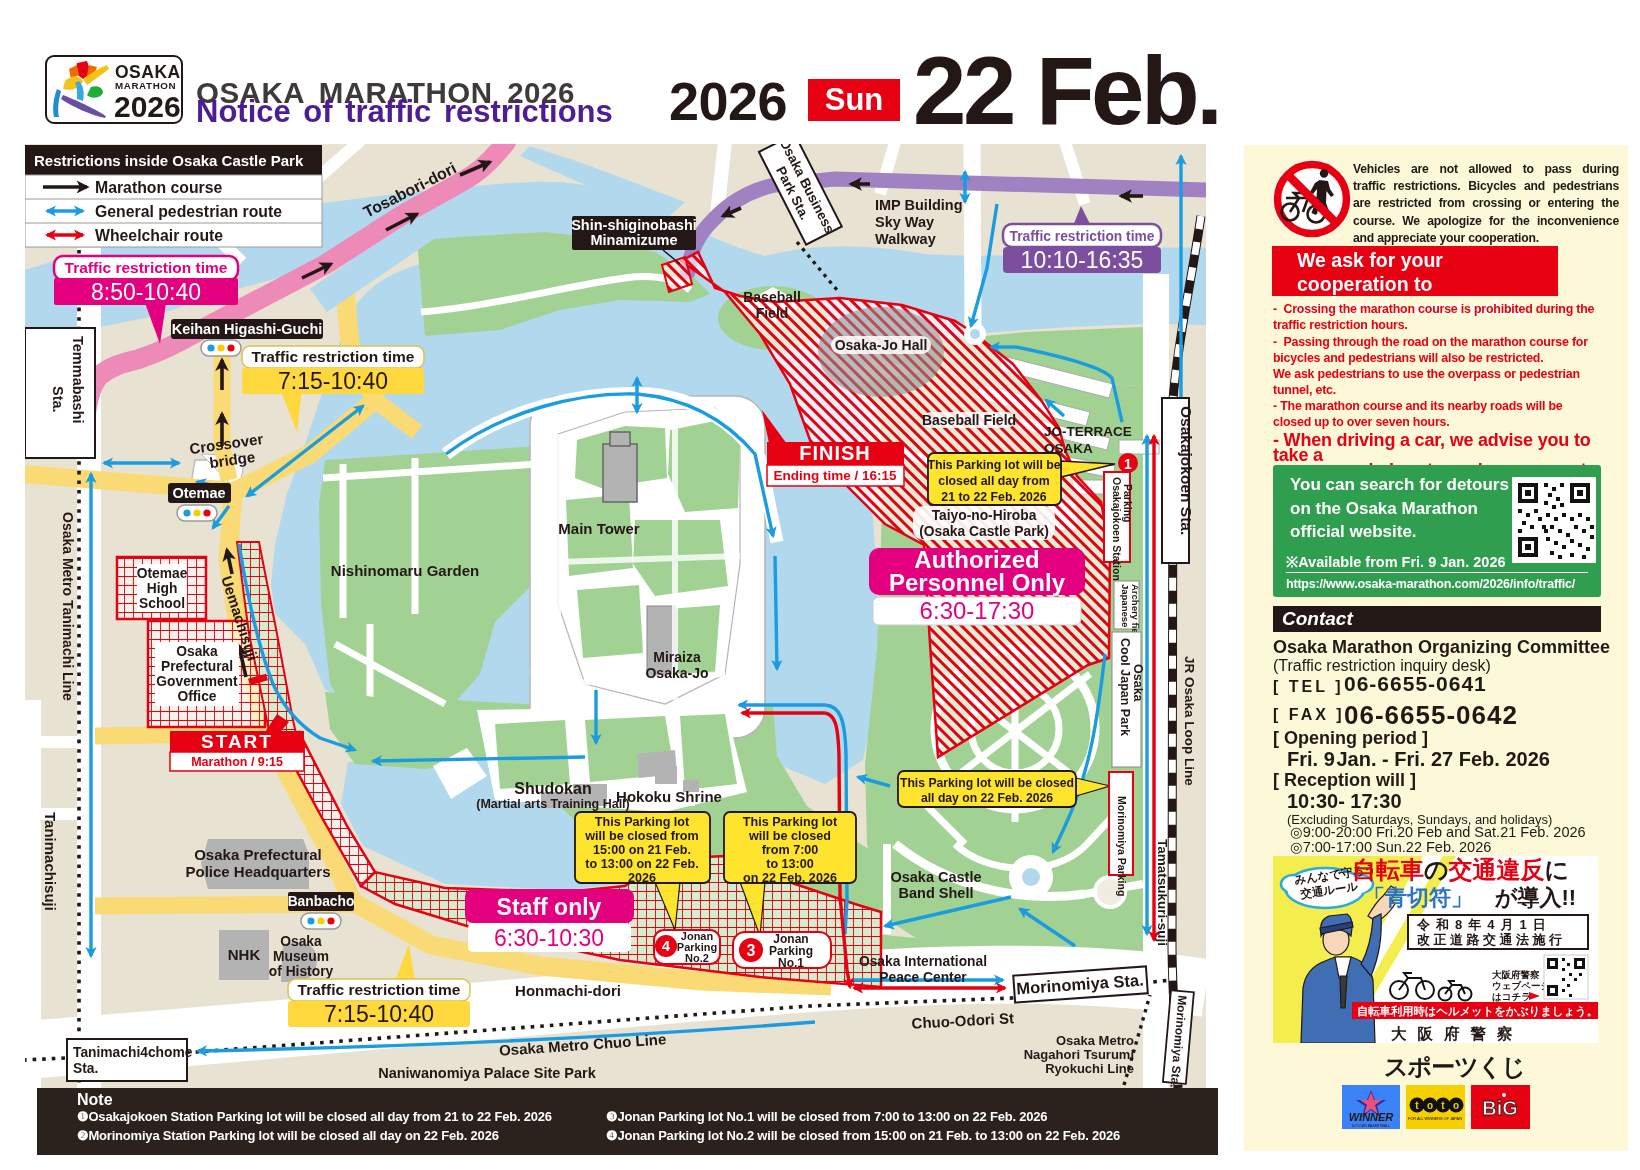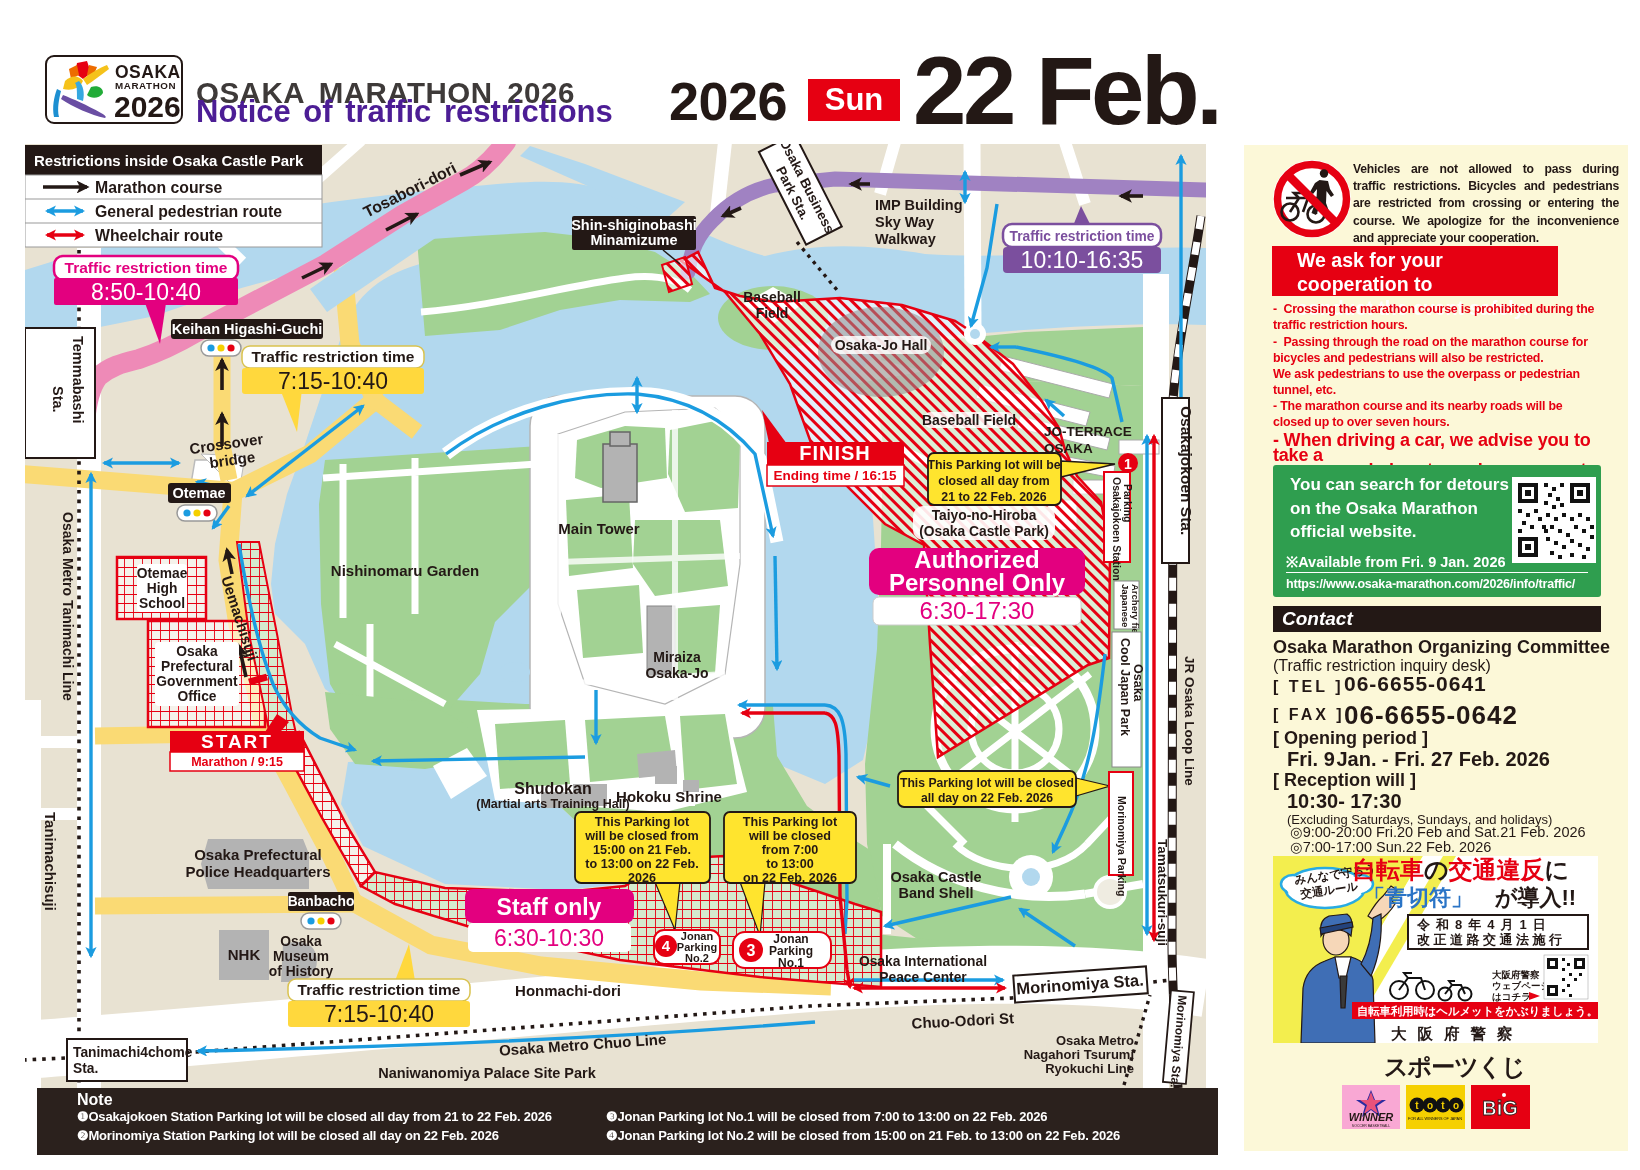--- a/index.html
+++ b/index.html
@@ -829,21 +829,21 @@
 
 <rect x="79" y="146" width="246" height="17" fill="#e60012"></rect>
 <text x="84" y="158.5" font-size="11.3" font-weight="bold" fill="#fff">自転車利用時はヘルメットをかぶりましょう。</text>
 
 <text x="118" y="183" font-size="15.5" font-weight="bold" fill="#231815" letter-spacing="11">大阪府警察</text>
 </svg>
 </div>
 
 <div class="abs b" style="left:140px;top:906px;font-size:24px;color:#231815;letter-spacing:-1px;">スポーツくじ</div>
 
-<div class="abs" style="left:98px;top:940px;width:58px;height:44px;background:#f9a8d4;">
+<div class="abs" style="left:98px;top:940px;width:58px;height:44px;background:#3b82f6;">
 <svg width="58" height="44" viewBox="0 0 58 44">
 <polygon points="29,5 33,15 44,15 35,21 38,32 29,25 20,32 23,21 14,15 25,15" fill="#2b2ba0"></polygon>
 <polygon points="29,7 32,15 40,15 33,20 36,29 29,24 22,29 25,20 18,15 26,15" fill="#e8527a"></polygon>
 <text x="29" y="36" font-size="11" font-weight="bold" fill="#231815" text-anchor="middle" font-style="italic">WINNER</text>
 <text x="29" y="41.5" font-size="3.5" fill="#231815" text-anchor="middle">SOCCER BASKETBALL</text>
 </svg>
 </div>
 
 <div class="abs" style="left:162px;top:940px;width:59px;height:44px;background:#f5d000;">
 <svg width="59" height="44" viewBox="0 0 59 44">

